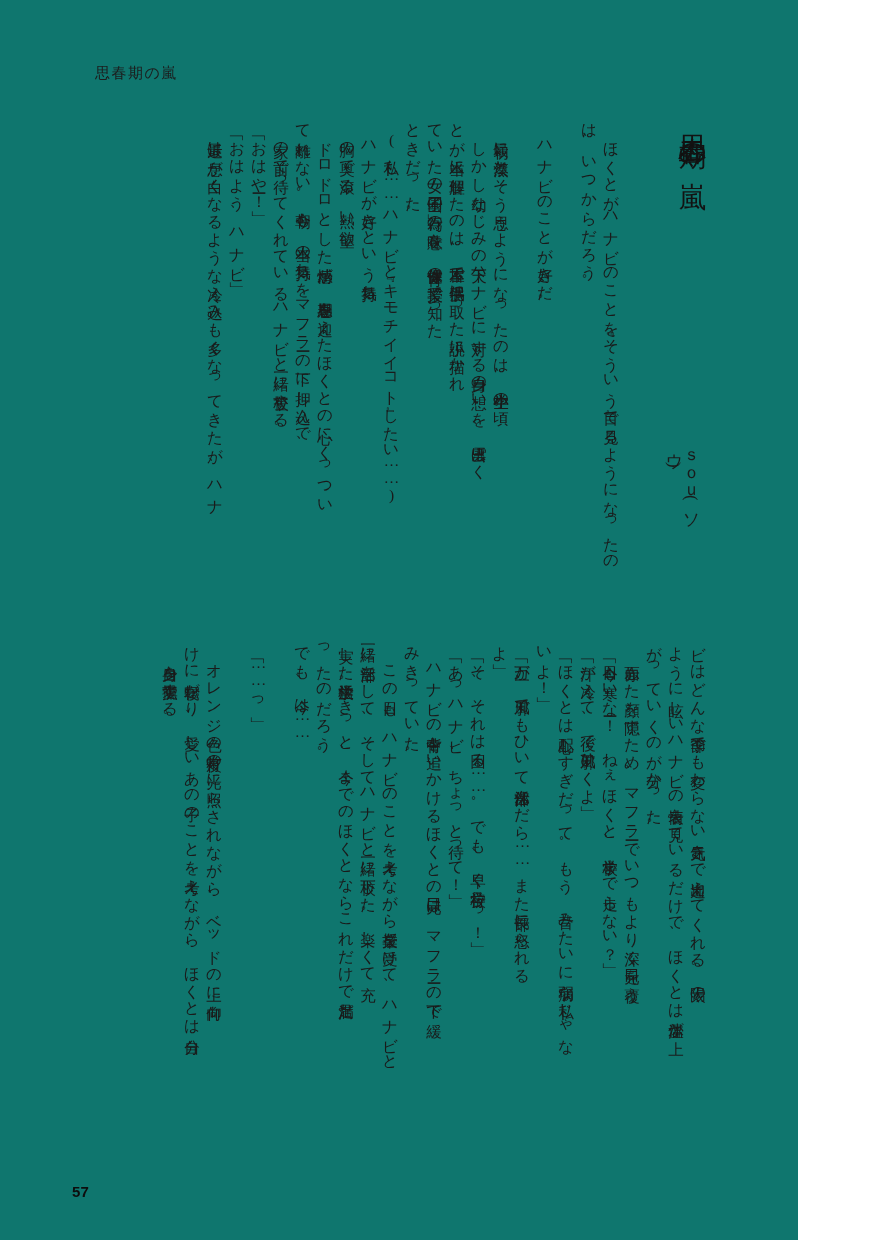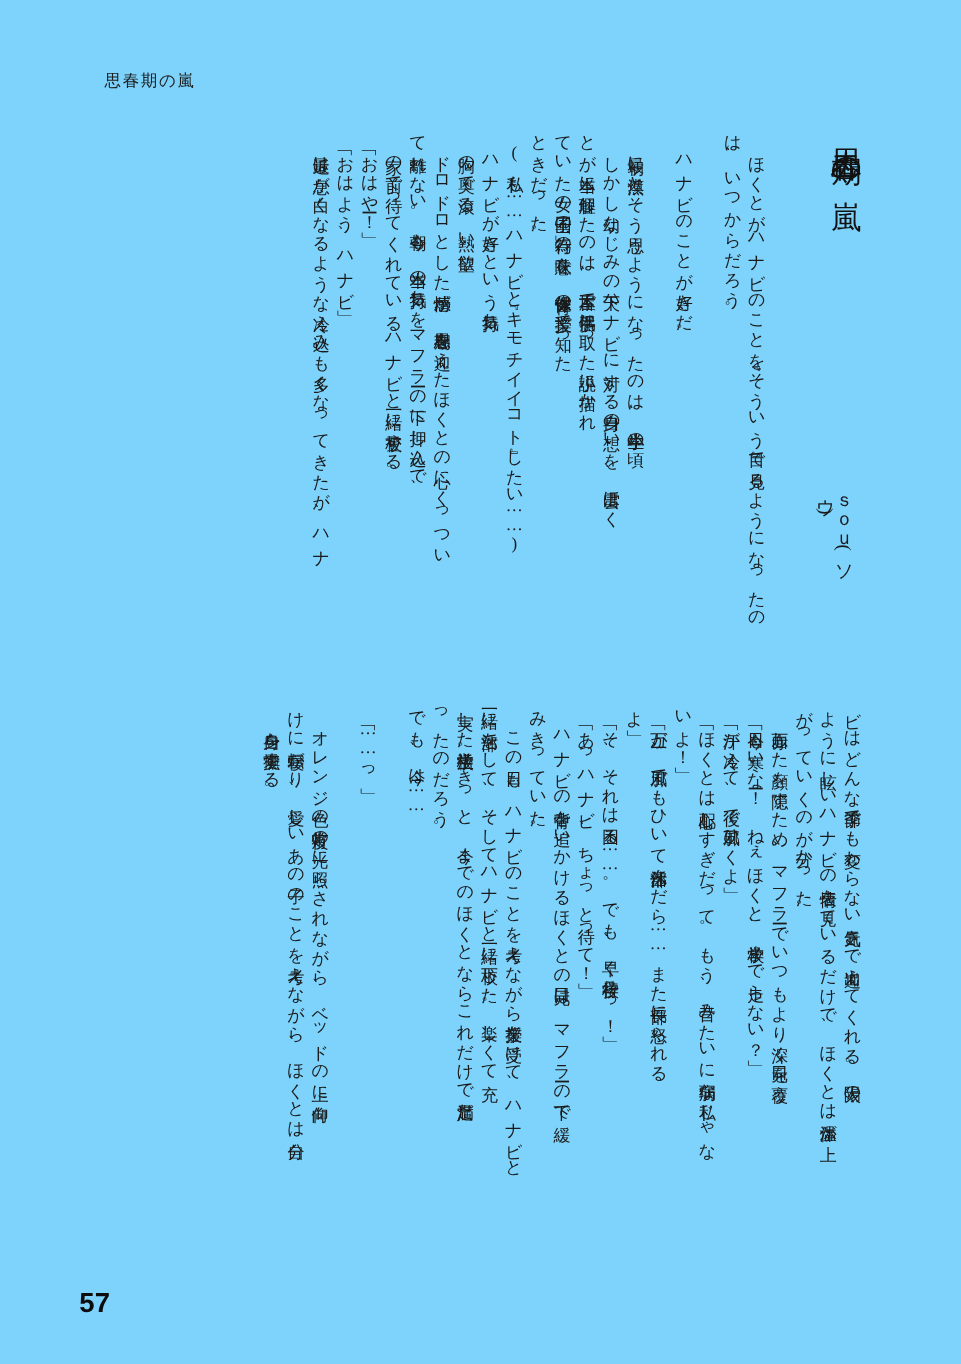--- a/index.html
+++ b/index.html
@@ -8,23 +8,23 @@
     padding: 0;
     background: #ffffff;
   }
   body {
     font-family: "Liberation Serif", "DejaVu Serif", serif;
     color: #1a1a1a;
   }
 
   .page {
     position: relative;
-    width: 874px;
+    width: 798px;
     height: 1240px;
-    background: #7dd3fc;
+    background: #0f766e;
     overflow: hidden;
     box-sizing: border-box;
   }
 
   
   .running-header {
     position: absolute;
     top: 64px;
     left: 95px;
     font-size: 15px;
@@ -110,21 +110,21 @@
 
   
   .col.indent { padding-top: 18px; box-sizing: border-box; }
 
   
   .folio {
     position: absolute;
     left: 72px;
     bottom: 40px;
     font-family: "Liberation Sans", "DejaVu Sans", sans-serif;
-    font-size: 25px;
+    font-size: 15px;
     font-weight: 700;
     color: #0d0d0d;
     letter-spacing: 0.01em;
   }
 </style>
 </head>
 <body>
 
 <div class="page">
 

